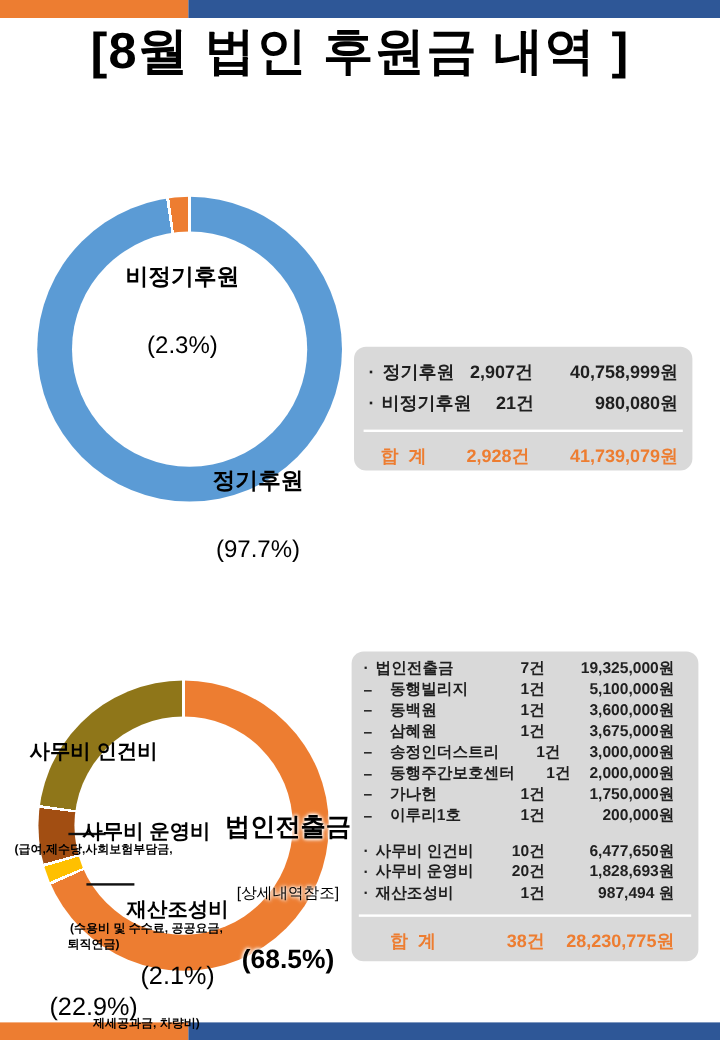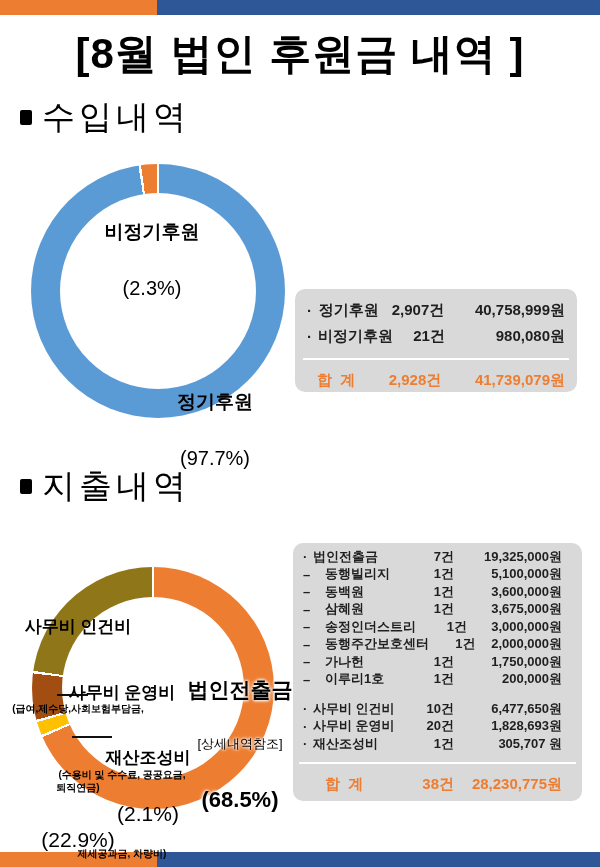--- a/index.html
+++ b/index.html
@@ -4,21 +4,21 @@
 <style>
   html,body{margin:0;padding:0;background:#ffffff;}
   #page{position:relative;width:600px;height:867px;background:#ffffff;overflow:hidden;
         font-family:"Liberation Sans", sans-serif;color:#000;}
   
   .bar{position:absolute;left:0;width:600px;height:15px;display:flex;}
   .bar .seg-orange{width:157px;height:100%;background:#ED7D31;}
   .bar .seg-blue{flex:1;height:100%;background:#2E5797;}
   #topbar{top:0;} #bottombar{top:852px;}
   
-  .page-title{position:absolute;top:26px;left:0;width:600px;text-align:center;
+  .page-title{position:absolute;top:15px;left:0;width:600px;text-align:center;
     font-size:42px;font-weight:bold;letter-spacing:1px;white-space:pre;}
   
   .section-header{position:absolute;left:20px;display:flex;align-items:center;gap:10px;}
   #sec1{top:95px;} #sec2{top:464px;}
   .bullet-square{width:12px;height:15px;background:#000;border-radius:2px;flex:0 0 auto;}
   .section-title{font-size:33px;letter-spacing:4px;font-weight:500;white-space:pre;}
   
   .donut{position:absolute;border-radius:50%;}
   .donut .hole{position:absolute;background:#ffffff;border-radius:50%;}
   #donut1{left:31px;top:164px;width:254px;height:254px;}
@@ -70,24 +70,20 @@
 
 <div id="page">
 
   <div id="topbar" class="bar">
     <div class="seg-orange"></div>
     <div class="seg-blue"></div>
   </div>
 
   <div class="page-title">[8월 법인 후원금 내역 ]</div>
 
-  <div id="sec1" class="section-header">
-    <span class="bullet-square"></span>
-    <span class="section-title">수입내역</span>
-  </div>
 
   <div id="donut1" class="donut" style="background: conic-gradient(rgb(255, 255, 255) 0deg, rgb(255, 255, 255) 0.6deg, rgb(91, 155, 213) 0.6deg, rgb(91, 155, 213) 351.12deg, rgb(255, 255, 255) 351.12deg, rgb(255, 255, 255) 351.72deg, rgb(255, 255, 255) 351.72deg, rgb(255, 255, 255) 352.32deg, rgb(237, 125, 49) 352.32deg, rgb(237, 125, 49) 359.4deg, rgb(255, 255, 255) 359.4deg, rgb(255, 255, 255) 360deg);">
     <div class="hole"></div>
   </div>
 
   <div class="cl" style="left:152px;top:186px;">
     <div class="cl-name">비정기후원</div>
     <div class="cl-pct">(2.3%)</div>
   </div>
   <div class="cl" style="left:215px;top:356px;">
@@ -109,24 +105,20 @@
       <span class="t-amount">980,080원</span>
     </div>
     <div class="t-divider"></div>
     <div class="t-row t-total">
       <span class="t-label">합  계</span>
       <span class="t-count">2,928건</span>
       <span class="t-amount">41,739,079원</span>
     </div>
   </div>
 
-  <div id="sec2" class="section-header">
-    <span class="bullet-square"></span>
-    <span class="section-title">지출내역</span>
-  </div>
 
   <div id="donut2" class="donut" style="background: conic-gradient(rgb(255, 255, 255) 0deg, rgb(255, 255, 255) 0.6deg, rgb(237, 125, 49) 0.6deg, rgb(237, 125, 49) 246deg, rgb(255, 255, 255) 246deg, rgb(255, 255, 255) 246.6deg, rgb(255, 255, 255) 246.6deg, rgb(255, 255, 255) 247.2deg, rgb(255, 192, 0) 247.2deg, rgb(255, 192, 0) 253.56deg, rgb(255, 255, 255) 253.56deg, rgb(255, 255, 255) 254.16deg, rgb(255, 255, 255) 254.16deg, rgb(255, 255, 255) 254.76deg, rgb(162, 78, 18) 254.76deg, rgb(162, 78, 18) 276.96deg, rgb(255, 255, 255) 276.96deg, rgb(255, 255, 255) 277.56deg, rgb(255, 255, 255) 277.56deg, rgb(255, 255, 255) 278.16deg, rgb(143, 118, 25) 278.16deg, rgb(143, 118, 25) 359.4deg, rgb(255, 255, 255) 359.4deg, rgb(255, 255, 255) 360deg);">
     <div class="hole"></div>
   </div>
 
   <div class="cl" style="left:78px;top:582px;">
     <div class="cl2-name">사무비 인건비</div>
     <div class="cl2-sub">(급여,제수당,사회보험부담금,</div>
     <div class="cl2-sub">퇴직연금)</div>
     <div class="cl2-pct">(22.9%)</div>
@@ -209,21 +201,21 @@
     <div class="t2-row">
       <span class="t2-bullet">·</span>
       <span class="t2-label">사무비 운영비</span>
       <span class="t2-count">20건</span>
       <span class="t2-amount">1,828,693원</span>
     </div>
     <div class="t2-row">
       <span class="t2-bullet">·</span>
       <span class="t2-label">재산조성비</span>
       <span class="t2-count">1건</span>
-      <span class="t2-amount">305,707 원</span>
+      <span class="t2-amount">987,494 원</span>
     </div>
     <div class="t2-divider"></div>
     <div class="t2-total">
       <span class="t2-label">합  계</span>
       <span class="t2-count">38건</span>
       <span class="t2-amount">28,230,775원</span>
     </div>
   </div>
 
   <div id="bottombar" class="bar">

